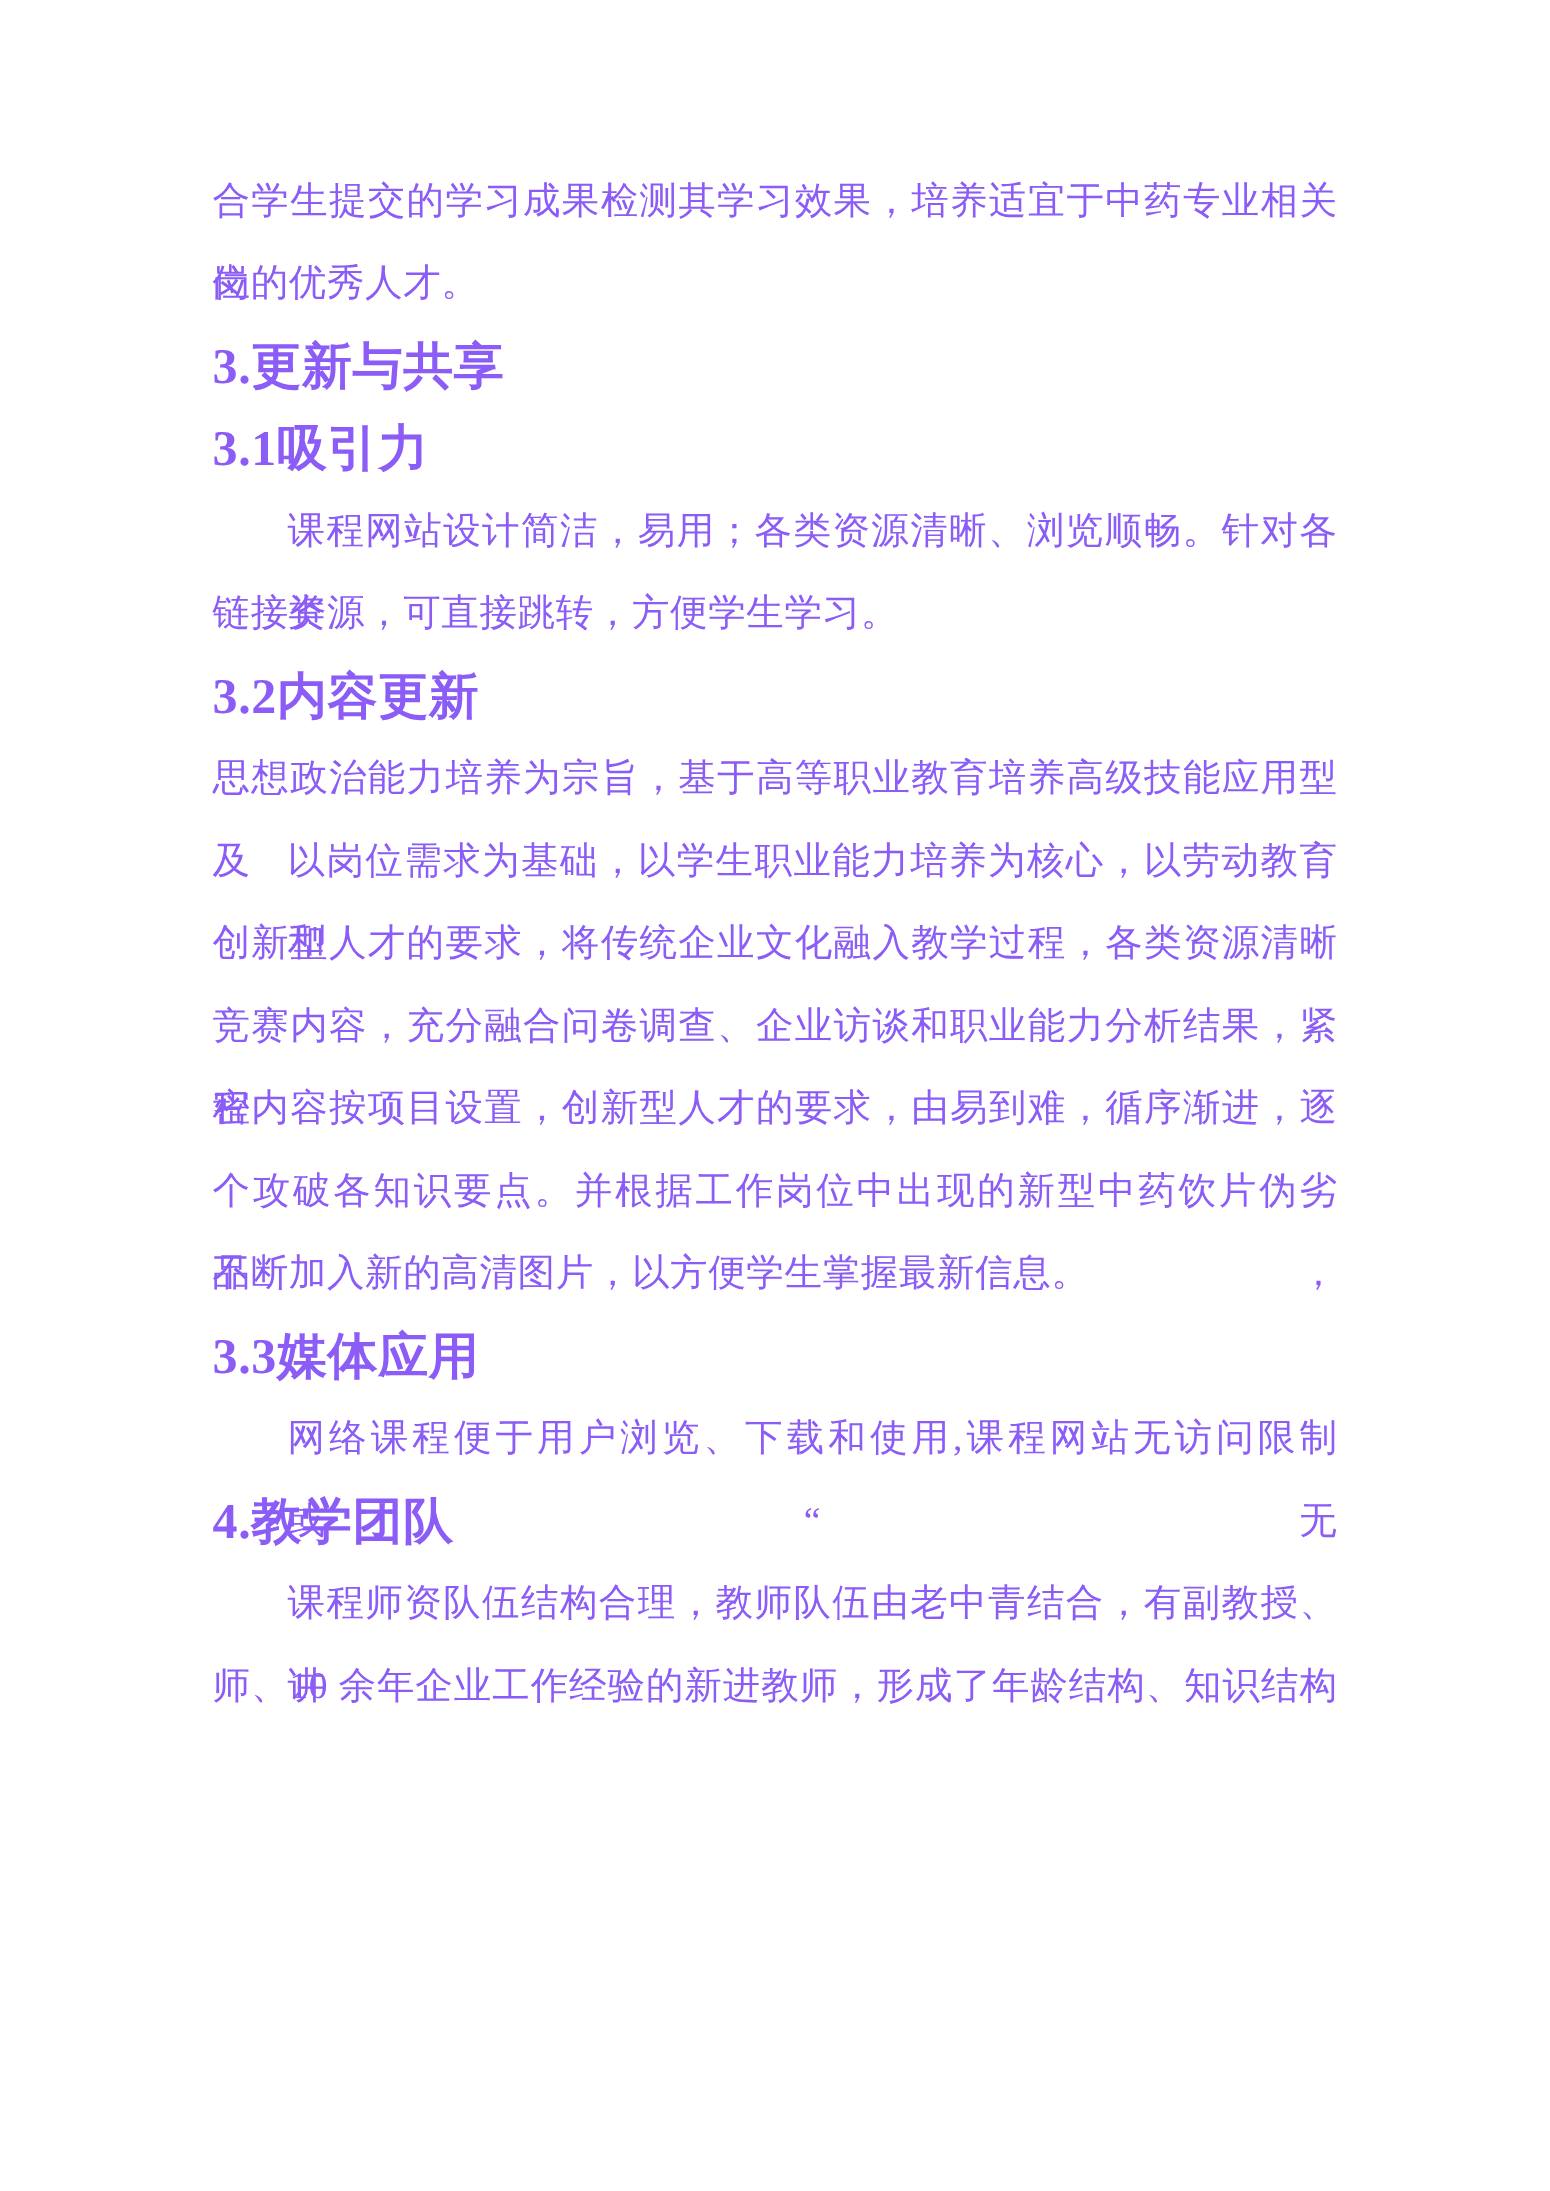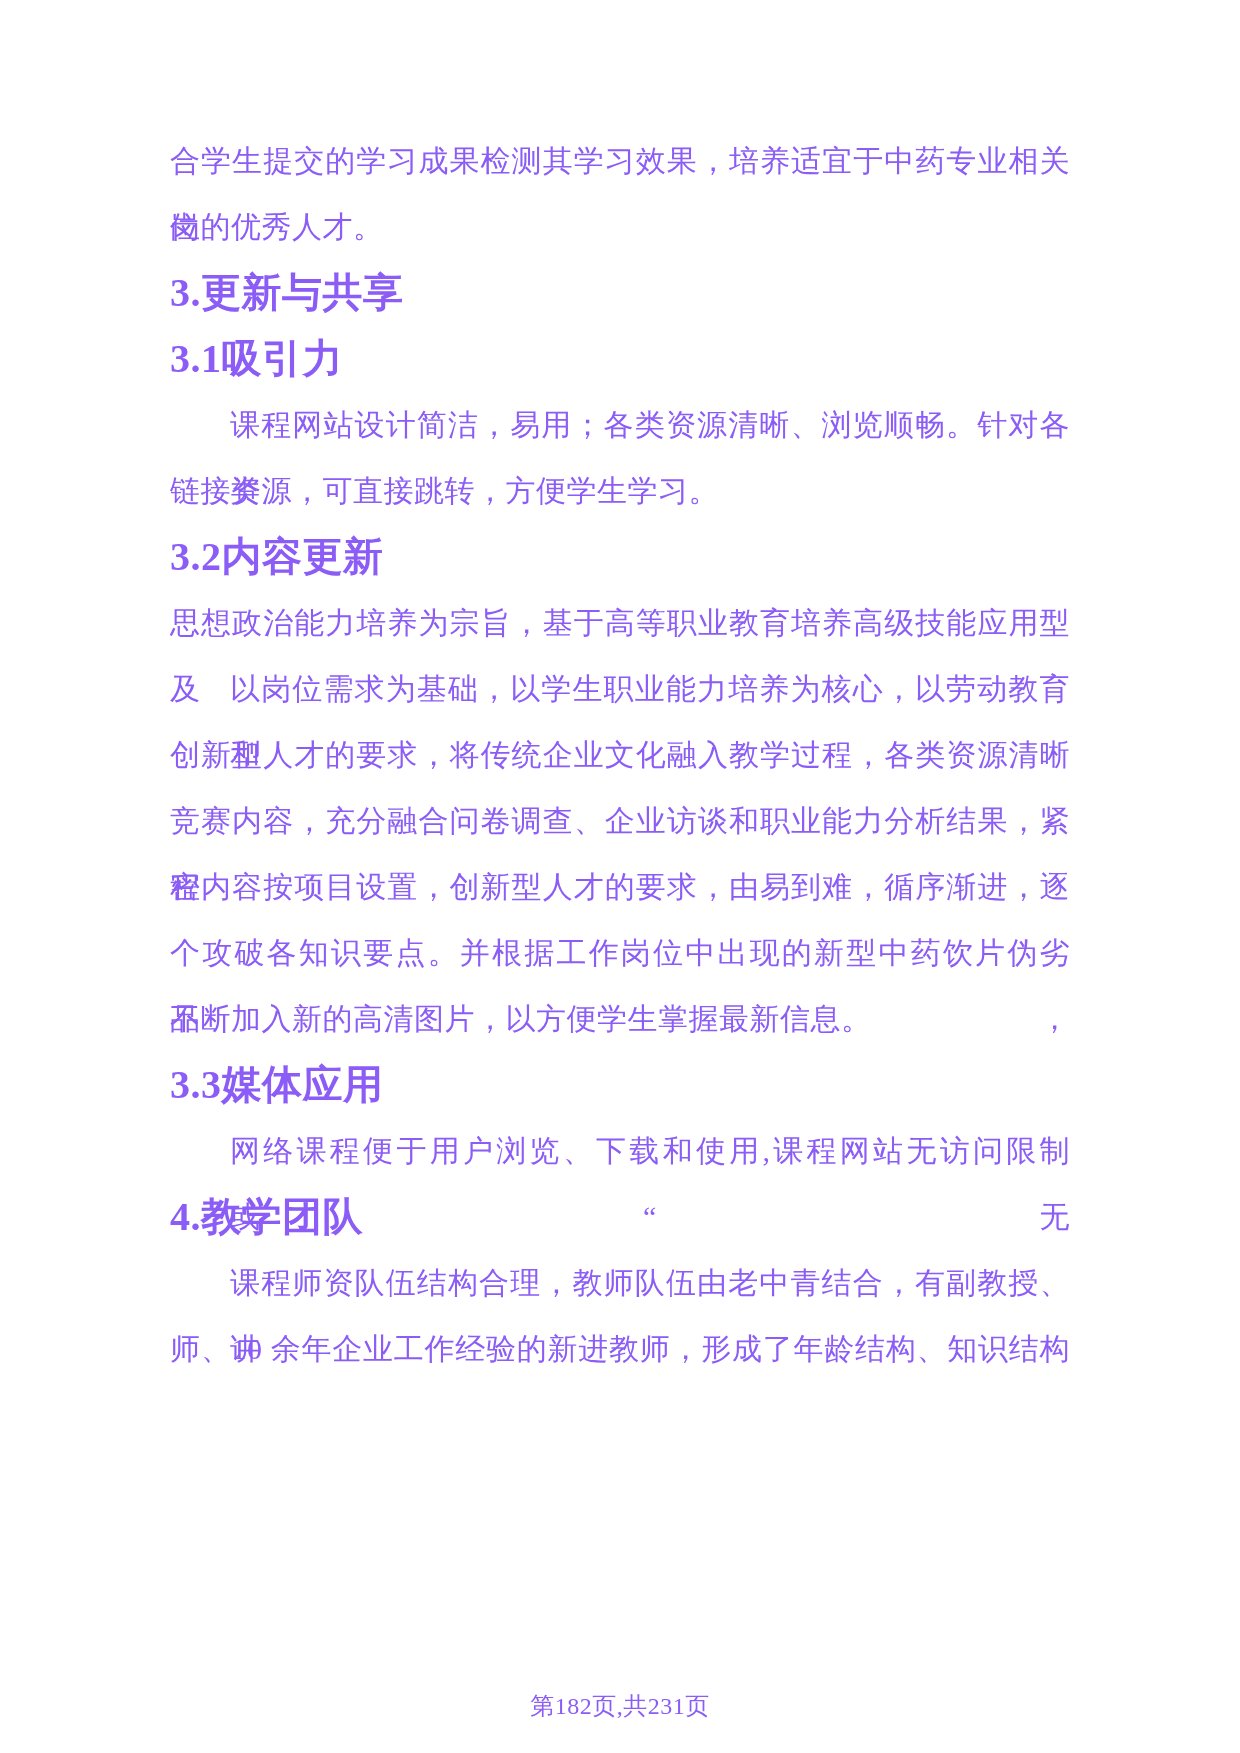--- a/index.html
+++ b/index.html
@@ -72,14 +72,13 @@
       <div class="line">竞赛内容，充分融合问卷调查、企业访谈和职业能力分析结果，紧密</div>
       <div class="line">程内容按项目设置，创新型人才的要求，由易到难，循序渐进，逐</div>
       <div class="line">个攻破各知识要点。并根据工作岗位中出现的新型中药饮片伪劣品，</div>
       <div class="line last">不断加入新的高清图片，以方便学生掌握最新信息。</div>
       <div class="line heading">3.3媒体应用</div>
       <div class="line indent">网络课程便于用户浏览、下载和使用,课程网站无访问限制或“无</div>
       <div class="line heading">4.教学团队</div>
       <div class="line indent">课程师资队伍结构合理，教师队伍由老中青结合，有副教授、讲</div>
       <div class="line">师、10 余年企业工作经验的新进教师，形成了年龄结构、知识结构</div>
     </div>
-  <div class="footer">第182页,共231页</div>
 </div>
 
 </body></html>

